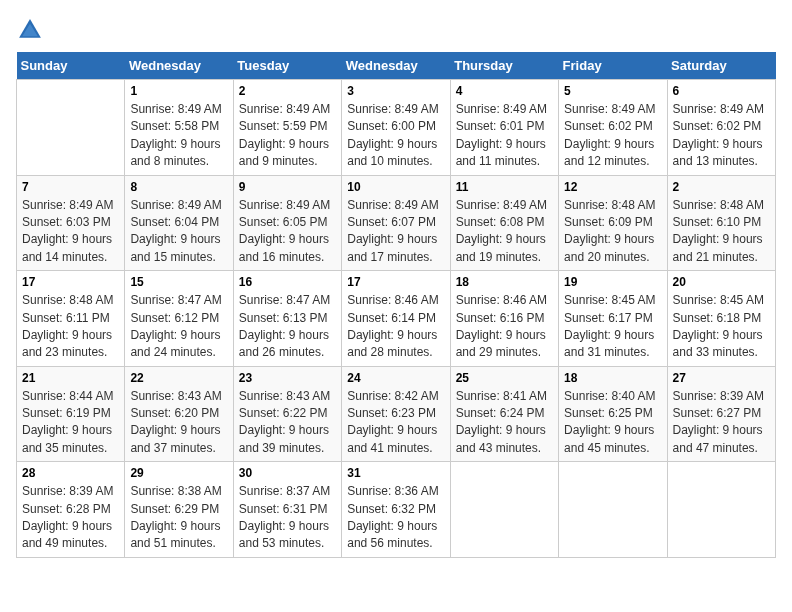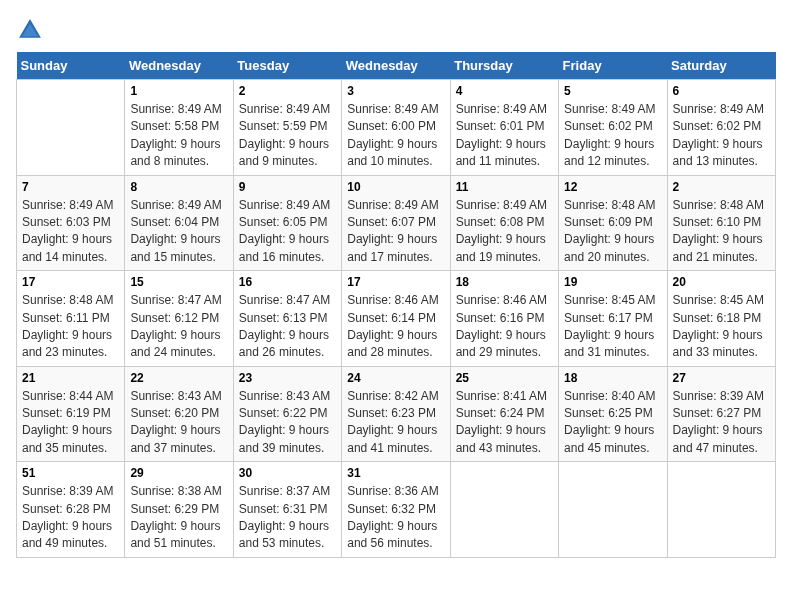--- a/index.html
+++ b/index.html
@@ -227,21 +227,21 @@
           <div class="day-num">18</div>
           <div class="day-info">Sunrise: 8:40 AM<br>Sunset: 6:25 PM<br>Daylight: 9 hours<br>and 45 minutes.</div>
         </td>
         <td>
           <div class="day-num">27</div>
           <div class="day-info">Sunrise: 8:39 AM<br>Sunset: 6:27 PM<br>Daylight: 9 hours<br>and 47 minutes.</div>
         </td>
       </tr>
       <tr>
         <td>
-          <div class="day-num">51</div>
+          <div class="day-num">28</div>
           <div class="day-info">Sunrise: 8:39 AM<br>Sunset: 6:28 PM<br>Daylight: 9 hours<br>and 49 minutes.</div>
         </td>
         <td>
           <div class="day-num">29</div>
           <div class="day-info">Sunrise: 8:38 AM<br>Sunset: 6:29 PM<br>Daylight: 9 hours<br>and 51 minutes.</div>
         </td>
         <td>
           <div class="day-num">30</div>
           <div class="day-info">Sunrise: 8:37 AM<br>Sunset: 6:31 PM<br>Daylight: 9 hours<br>and 53 minutes.</div>
         </td>

